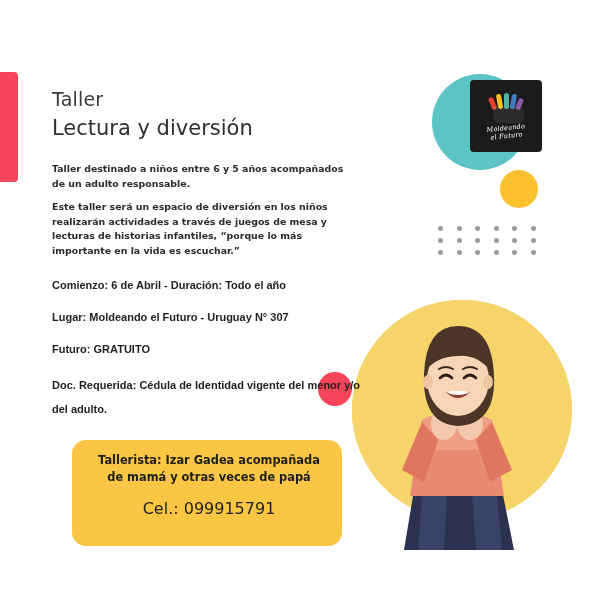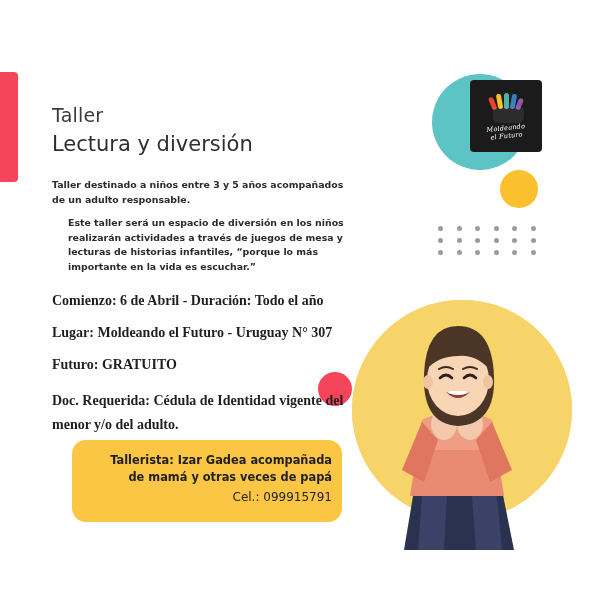--- a/index.html
+++ b/index.html
@@ -125,81 +125,81 @@
     position: absolute;
     left: 52px;
     top: 88px;
     width: 320px;
   }
   .title-1 {
     font-size: 19px;
     color: #3b3b3b;
     font-family: "DejaVu Sans", sans-serif;
     letter-spacing: .2px;
-    margin: 16px 0 6px 0;
+    margin: 0 0 6px 0;
     font-weight: 400;
   }
   .title-2 {
     font-size: 21px;
     color: #2f2f2f;
     font-family: "DejaVu Sans", sans-serif;
     margin: 0 0 22px 0;
     font-weight: 500;
   }
   .para {
     font-size: 9.4px;
     line-height: 14.6px;
     color: #2b2b2b;
     font-weight: bold;
     font-family: "DejaVu Sans", sans-serif;
     margin: 0 0 9px 0;
     width: 300px;
   }
-  .para.last { margin-bottom: 18px; margin-left: 16px; }
+  .para.last { margin-bottom: 18px; }
 
   .info-line {
-    font-size: 14px;
+    font-size: 11px;
     line-height: 16px;
     color: #1f1f1f;
     font-weight: bold;
-    font-family: Liberation Serif, serif;
+    font-family: Liberation Sans, sans-serif;
     margin: 0 0 16px 0;
     width: 310px;
   }
   .info-line.two {
     line-height: 24px;
     margin-bottom: 12px;
   }
 
   
   .callout {
     position: absolute;
     left: 72px;
     top: 440px;
     width: 270px;
     padding: 12px 10px 14px 14px;
     background: #fbc643;
     border-radius: 14px;
-    text-align: right;
+    text-align: center;
     box-sizing: border-box;
   }
   .callout .l1, .callout .l2 {
     font-size: 11.4px;
     line-height: 17px;
     color: #1f1f1f;
     font-weight: bold;
     font-family: "DejaVu Sans", sans-serif;
     margin: 0;
   }
   .callout .l3 {
-    font-size: 12px;
+    font-size: 16px;
     line-height: 22px;
     color: #1f1f1f;
     font-family: "DejaVu Sans", sans-serif;
-    margin: 0;
+    margin: 12px;
   }
 </style>
 </head>
 <body>
 
 <div id="poster">
 
   <div class="shape left-red-bar"></div>
   <div class="shape teal-circle"></div>
   <div class="shape yellow-circle-small"></div>
@@ -288,21 +288,21 @@
 
       <path d="M94 92 Q106 104 118 92 Q106 98 94 92 Z" fill="#8d4038"></path>
       <path d="M96 93 Q106 97 116 93 L114 91 L98 91 Z" fill="#ffffff"></path>
     </svg>
   </div>
 
   <div class="content">
     <h1 class="title-1">Taller</h1>
     <h2 class="title-2">Lectura y diversión</h2>
 
-    <p class="para">Taller destinado a niños entre 3 y 5 años acompañados de un adulto responsable.</p>
+    <p class="para">Taller destinado a niños entre 6 y 5 años acompañados de un adulto responsable.</p>
     <p class="para last">Este taller será un espacio de diversión en los niños realizarán actividades a través de juegos de mesa y lecturas de historias infantiles, “porque lo más importante en la vida es escuchar.”</p>
 
     <p class="info-line">Comienzo: 6 de Abril - Duración: Todo el año</p>
     <p class="info-line">Lugar: Moldeando el Futuro - Uruguay N° 307</p>
     <p class="info-line">Futuro: GRATUITO</p>
     <p class="info-line two">Doc. Requerida: Cédula de Identidad vigente del menor y/o del adulto.</p>
   </div>
 
   <div class="callout">
     <p class="l1">Tallerista: Izar Gadea acompañada</p>

